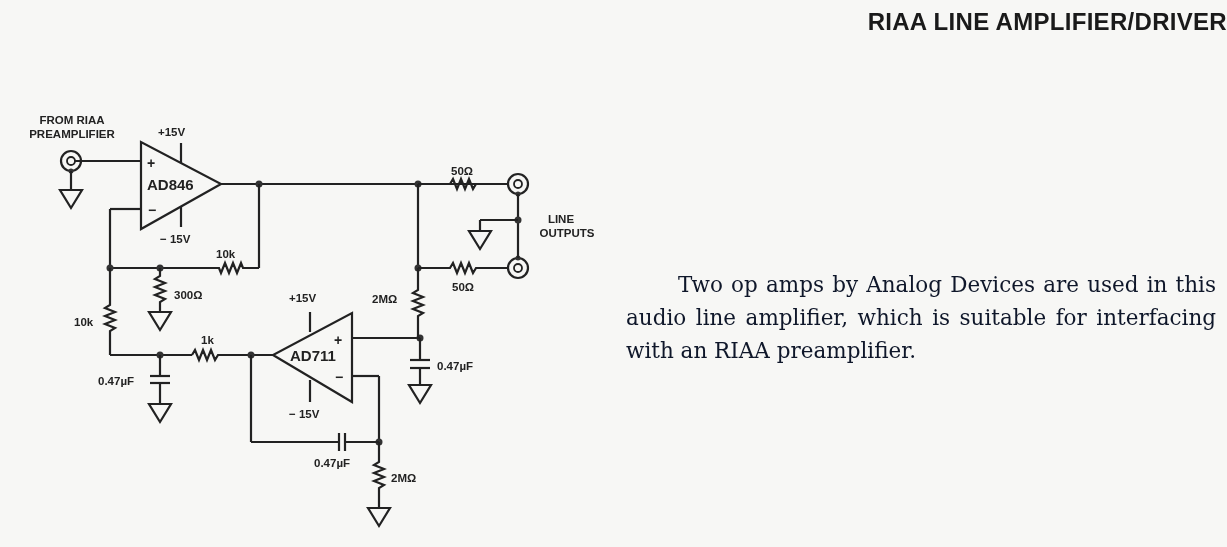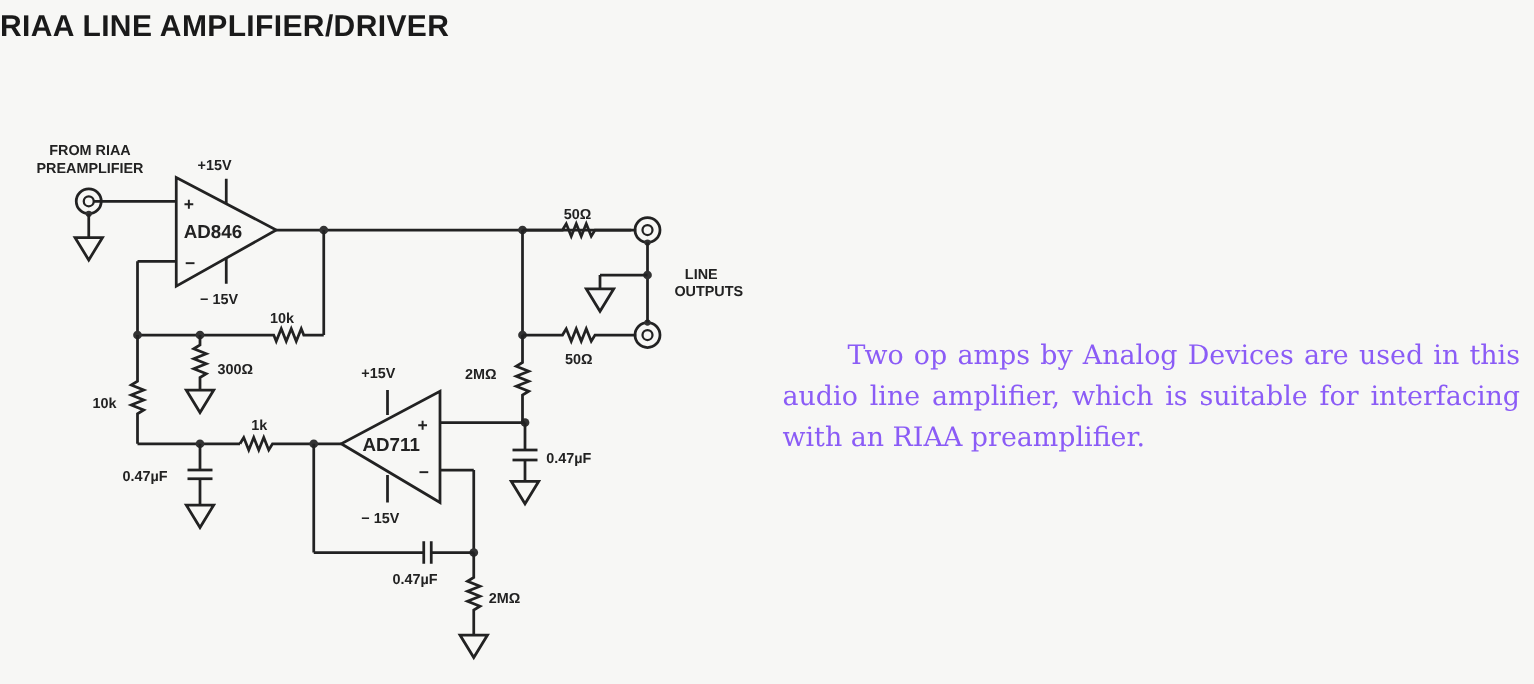--- a/index.html
+++ b/index.html
@@ -1,25 +1,25 @@
 <!DOCTYPE html>
 <html><head>
 <meta charset="utf-8">
 <style>
   html, body { margin: 0; padding: 0; background: #f7f7f5; }
   body { width: 1227px; height: 547px; position: relative; overflow: hidden; }
   .title {
-    position: absolute; left: 0; top: 8px; width: 1227px; text-align: left;
+    position: absolute; left: 0; top: 8px; width: 1227px; text-align: right;
     font-family: "Liberation Sans", sans-serif; font-weight: bold; font-size: 24px;
     color: #1a1a1a; letter-spacing: 0.3px;
   }
   .desc {
     position: absolute; left: 626px; top: 268px; width: 590px;
     font-family: "DejaVu Serif", serif; font-size: 21.5px; line-height: 33px;
-    color: #8b5cf6; text-align: justify; text-indent: 52px;
+    color: #0f172a; text-align: justify; text-indent: 52px;
   }
   svg.schem { position: absolute; left: 0; top: 0; }
   .lbl { font-family: "Liberation Sans", sans-serif; font-weight: bold; font-size: 11.5px; fill: #222; }
   .lblc { font-family: "Liberation Sans", sans-serif; font-weight: bold; font-size: 11.5px; fill: #222; text-anchor: middle; }
   .chip { font-family: "Liberation Sans", sans-serif; font-weight: bold; font-size: 15px; fill: #222; }
   .sign { font-family: "Liberation Sans", sans-serif; font-weight: bold; font-size: 14px; fill: #222; }
   .w { stroke: #222; stroke-width: 2.2; fill: none; }
   .dot { fill: #333; }
 </style>
 </head>

